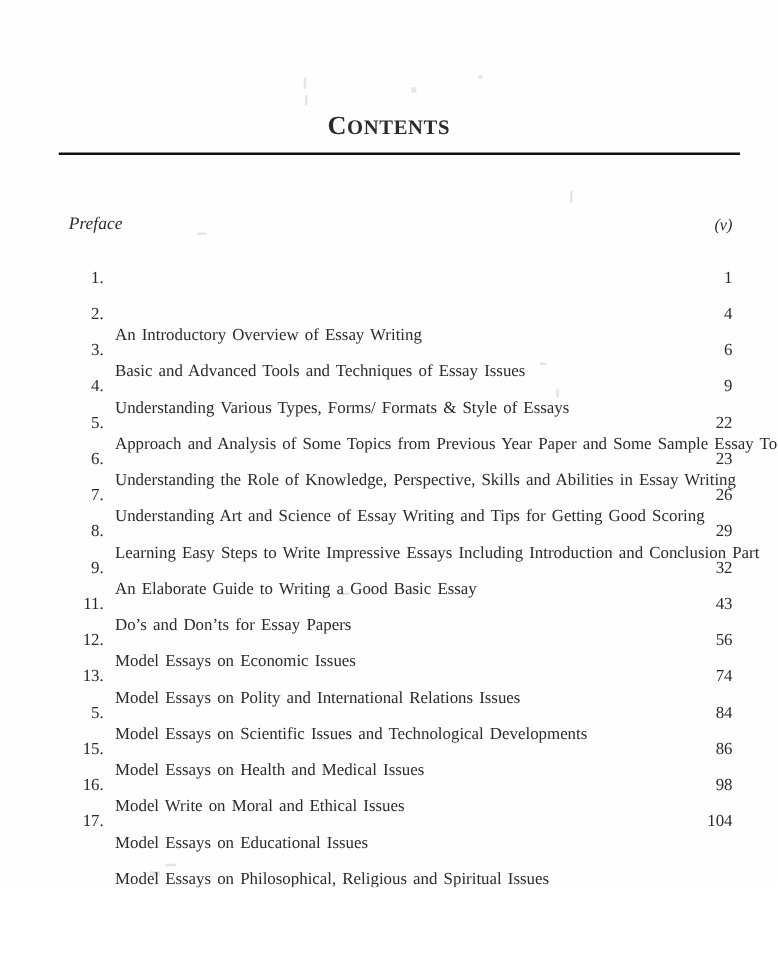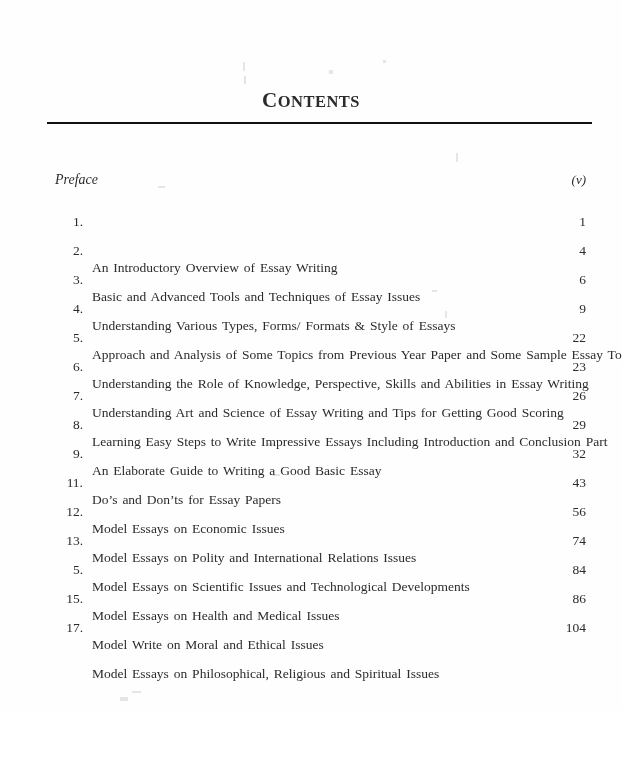--- a/index.html
+++ b/index.html
@@ -211,20 +211,25 @@
           <span class="num">5.</span>
           <span class="title">Model Essays on Health and Medical Issues</span>
           <span class="pg">84</span>
         </div>
         <div class="row">
           <span class="num">15.</span>
           <span class="title">Model Write on Moral and Ethical Issues</span>
           <span class="pg">86</span>
         </div>
         <div class="row">
+          <span class="num">16.</span>
+          <span class="title">Model Essays on Educational Issues</span>
+          <span class="pg">98</span>
+        </div>
+        <div class="row">
           <span class="num">17.</span>
           <span class="title">Model Essays on Philosophical, Religious and Spiritual Issues</span>
           <span class="pg">104</span>
         </div>
       </div>
 
   </div>
 </div>
 
 </body></html>

